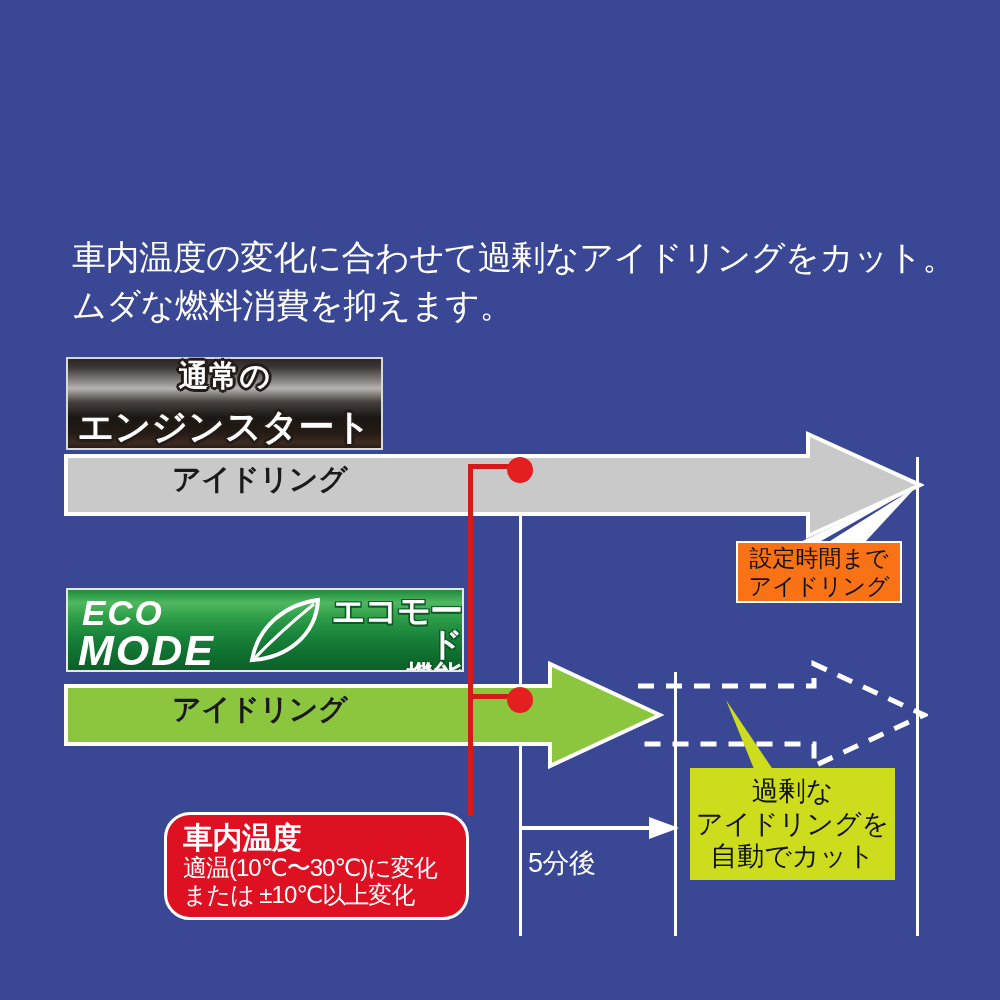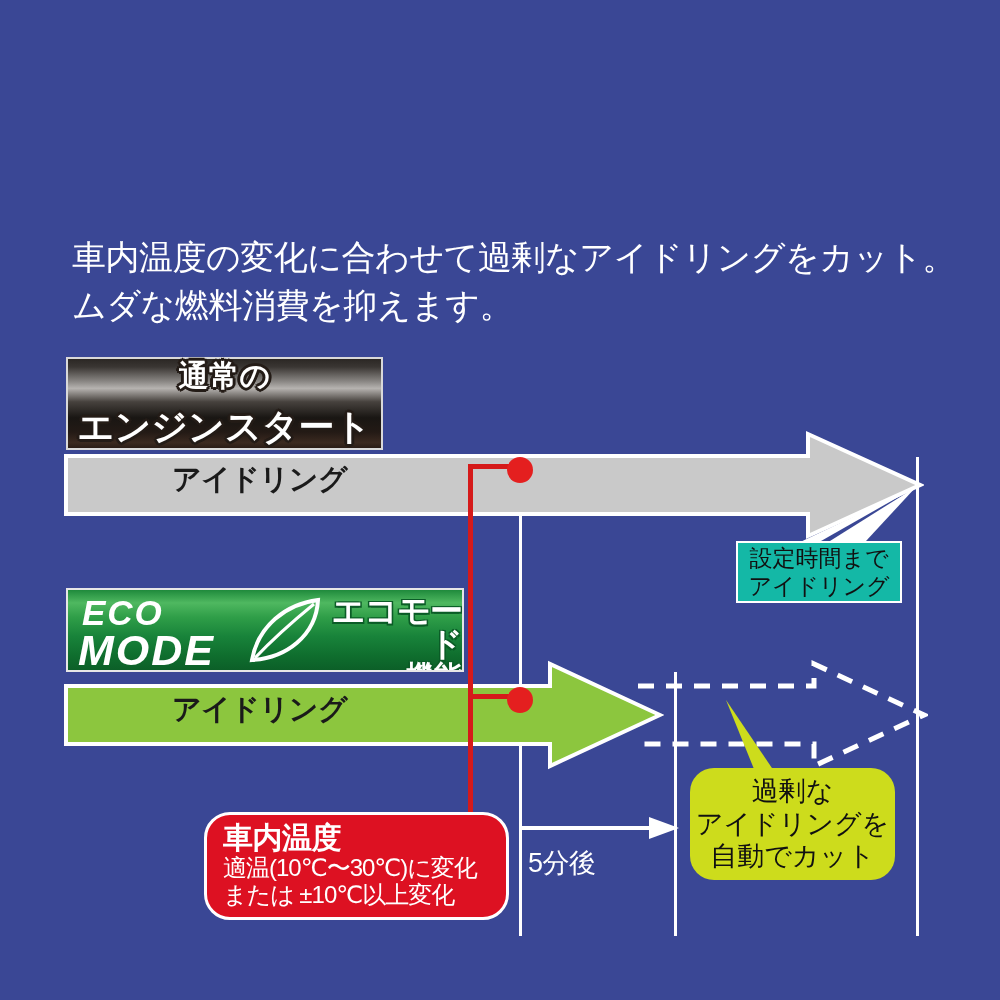--- a/index.html
+++ b/index.html
@@ -125,49 +125,48 @@
     position:absolute;
     width:26px;height:26px;border-radius:50%;
     background:#e41f1f;
   }
   .redline{position:absolute;background:#d51a1a;}
 
   
   .callout-white{
     position:absolute;
     left:736px;top:541px;width:166px;height:62px;
-    background:#14b8a6;border:2px solid #ffffff;
+    background:#f97316;border:2px solid #ffffff;
     box-sizing:border-box;
     display:flex;flex-direction:column;
     align-items:center;justify-content:center;
     color:#111111;font-size:23px;font-weight:normal;
     line-height:1.22;white-space:pre-line;text-align:center;
   }
   .callout-green{
     position:absolute;
     left:690px;top:768px;width:205px;height:112px;
     background:#cddc1c;
     box-sizing:border-box;
     display:flex;flex-direction:column;
     align-items:center;justify-content:center;
     color:#111111;font-size:27px;font-weight:normal;
-    line-height:1.2;white-space:pre-line;text-align:center;border-radius:24px;
+    line-height:1.2;white-space:pre-line;text-align:center;
   }
 
   
   .callout-red{
     position:absolute;
     left:164px;top:812px;width:305px;height:108px;
     background:#dd1122;
     border:3px solid #ffffff;
     border-radius:26px;
     box-sizing:border-box;
     padding:7px 0 0 16px;
     color:#ffffff;
-    margin-left:40px;
   }
   .callout-red .rtitle{
     font-size:30px;font-weight:bold;line-height:1.05;letter-spacing:-0.5px;
   }
   .callout-red .rline{
     font-size:24px;line-height:1.16;letter-spacing:-1px;white-space:nowrap;
   }
 
   
   .fivemin{

